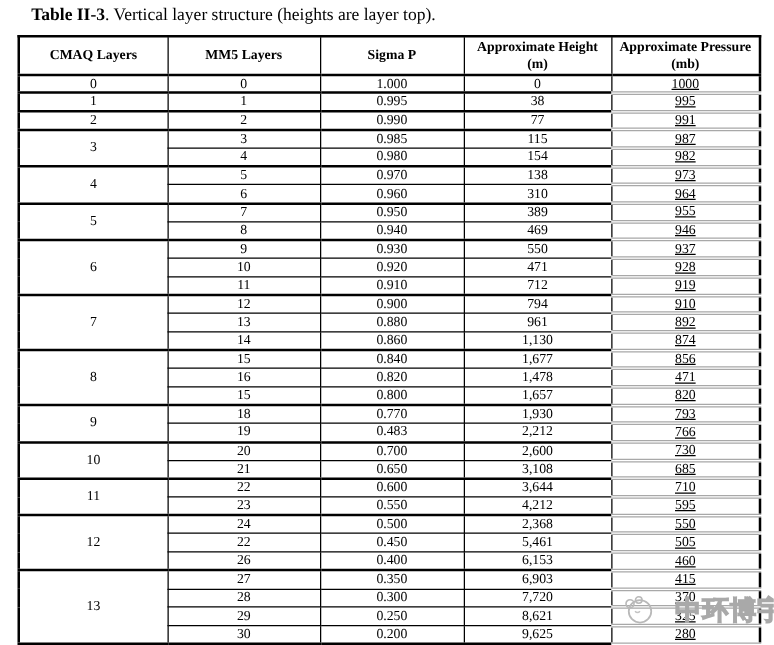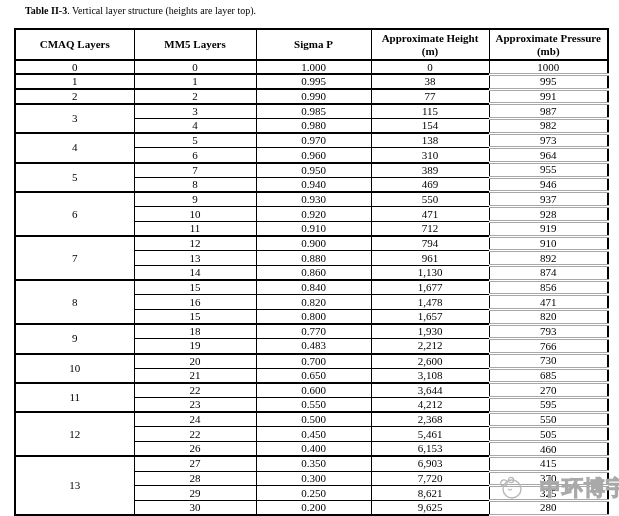--- a/index.html
+++ b/index.html
@@ -1,38 +1,38 @@
 <!DOCTYPE html>
 <html><head>
 <meta charset="utf-8">
 <style>
   html,body{margin:0;padding:0;}
   body{
     width:619px;height:516px;background:#ffffff;position:relative;overflow:hidden;
     font-family:"Liberation Serif","DejaVu Serif",serif;color:#000;
   }
-  .title{position:absolute;left:25px;top:5px;font-size:10px;white-space:nowrap;}
+  .title{position:absolute;left:25px;top:5px;font-size:14px;white-space:nowrap;}
   .title .b{font-weight:bold;}
   table.layer{
     position:absolute;left:14px;top:28px;width:593px;
     border-collapse:collapse;table-layout:fixed;
     border:2px solid #000;
   }
   col.c1{width:119px}col.c2{width:122px}col.c3{width:115px}col.c4{width:118px}col.c5{width:119px}
   th{
     border:1px solid #000;border-bottom:2px solid #000;
     font-weight:bold;font-size:11px;line-height:1.15;
     padding:2px 0;vertical-align:middle;text-align:center;
   }
   td{
     border:1px solid #000;text-align:center;vertical-align:middle;
     font-size:11px;line-height:1;height:11.7px;padding:0;
   }
   tr.group-start td:not(.pressure-cell){border-top-width:2px;}
-  td.pressure-cell{border-top:3px double #a8a8a8;}
+  td.pressure-cell{border-top:3px double #a8a8a8;text-decoration:underline;}
   tr.first-data td.pressure-cell{border-top:1px solid #000;}
   .watermark{
     position:absolute;left:498px;top:473px;height:30px;z-index:5;
     display:flex;align-items:center;gap:16px;pointer-events:none;
   }
   .watermark .wtext{
     font-size:21px;font-weight:bold;letter-spacing:1px;white-space:nowrap;
     color:#e3e3e3;-webkit-text-stroke:1px #a9a9a9;
   }
 </style>
@@ -212,21 +212,21 @@
         <td class="mm5-cell">21</td>
         <td class="sigma-cell">0.650</td>
         <td class="height-cell">3,108</td>
         <td class="pressure-cell">685</td>
       </tr>
       <tr class="group-start">
         <td rowspan="2" class="cmaq-cell">11</td>
         <td class="mm5-cell">22</td>
         <td class="sigma-cell">0.600</td>
         <td class="height-cell">3,644</td>
-        <td class="pressure-cell">270</td>
+        <td class="pressure-cell">710</td>
       </tr>
       <tr>
         <td class="mm5-cell">23</td>
         <td class="sigma-cell">0.550</td>
         <td class="height-cell">4,212</td>
         <td class="pressure-cell">595</td>
       </tr>
       <tr class="group-start">
         <td rowspan="3" class="cmaq-cell">12</td>
         <td class="mm5-cell">24</td>

